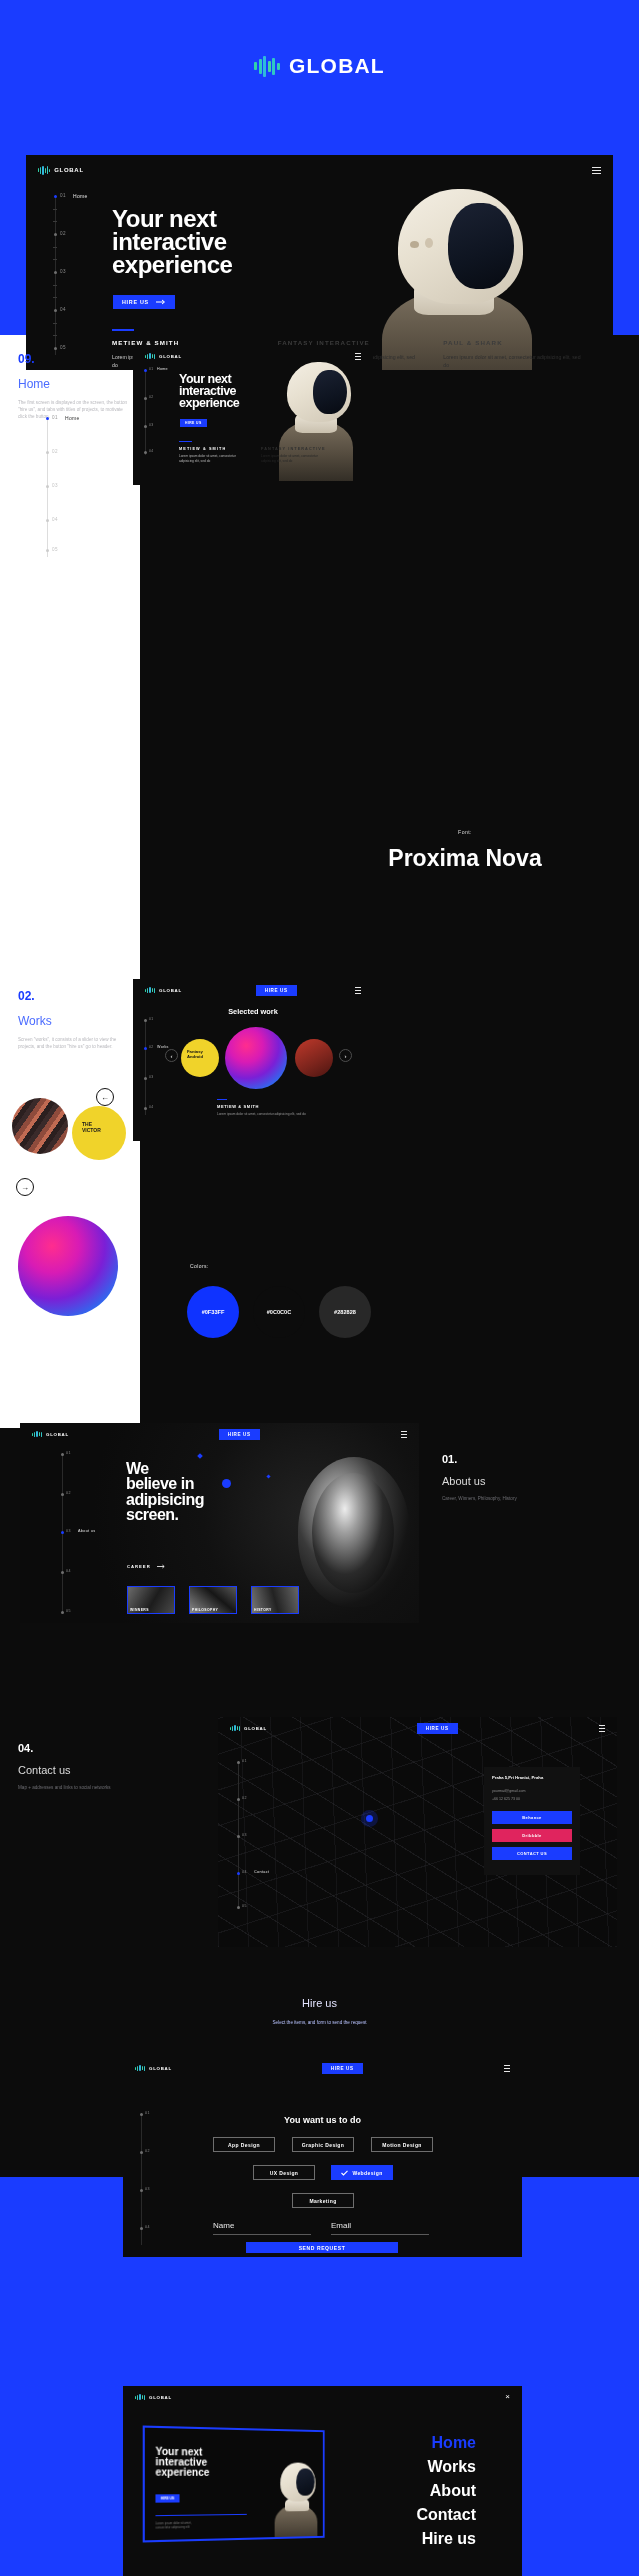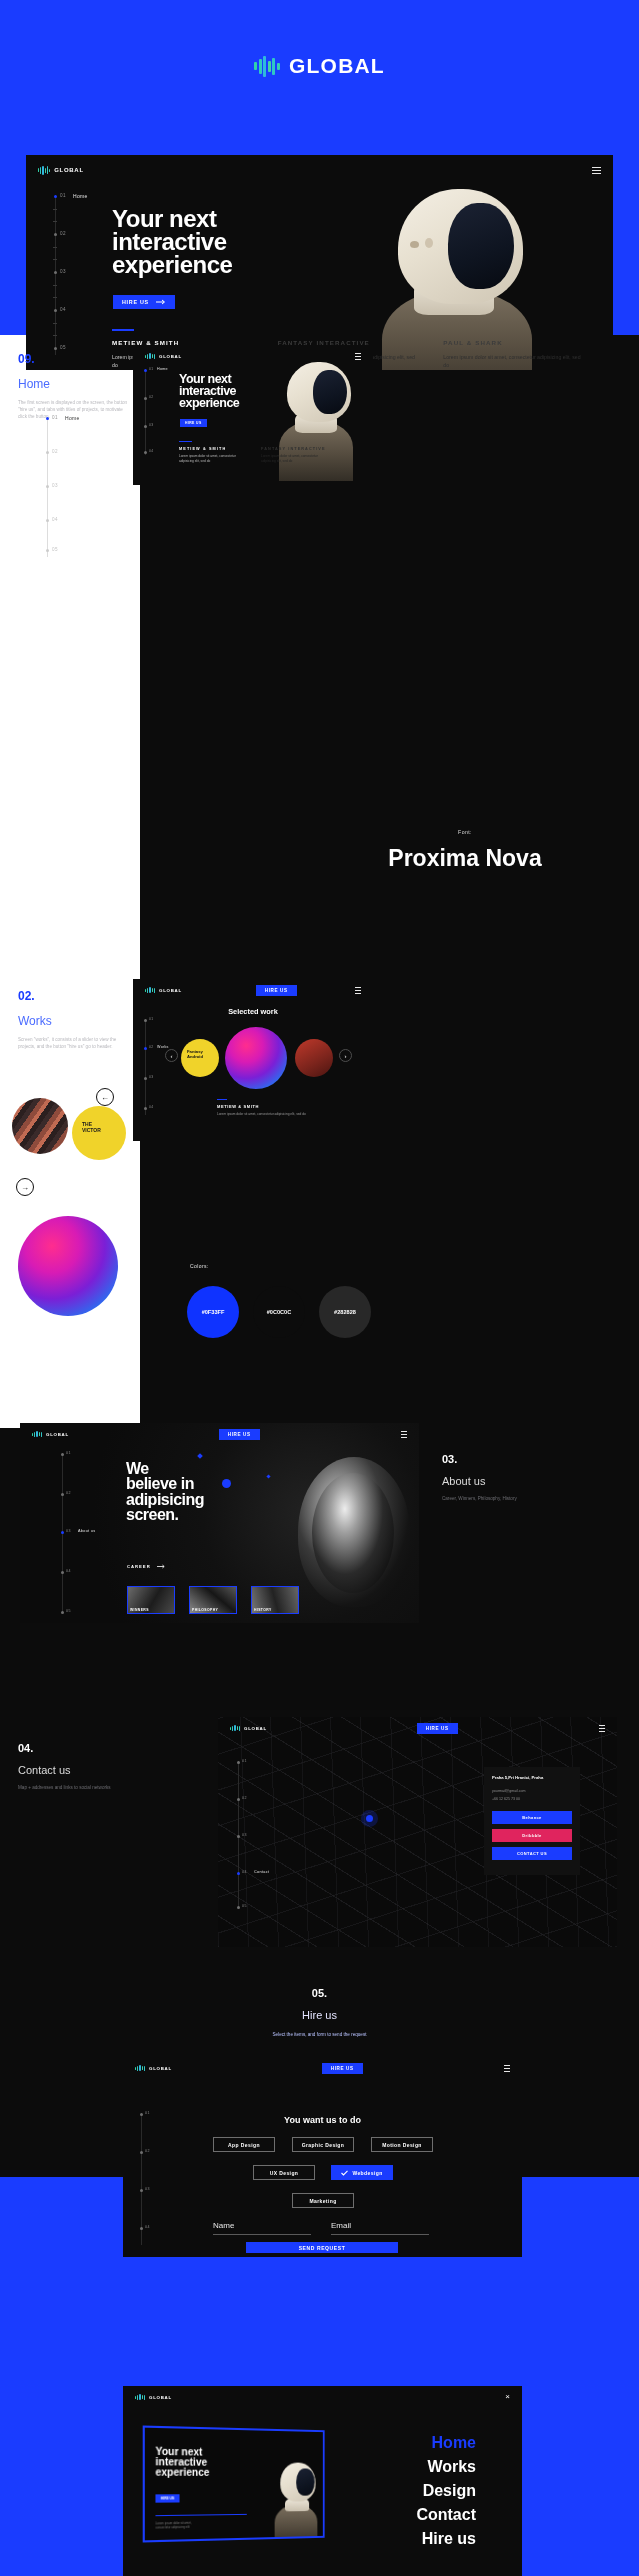--- a/index.html
+++ b/index.html
@@ -463,21 +463,21 @@
       <div class="img" style="background:linear-gradient(40deg,#8c8c8c,#161616 60%,#575757);filter:grayscale(1)"></div>
       <span class="cap">PHILOSOPHY</span>
     </div>
     <div class="thumb" style="left:231px;top:163px;width:48px;height:28px">
       <div class="img" style="background:linear-gradient(75deg,#777,#222 50%,#666);filter:grayscale(1)"></div>
       <span class="cap">HISTORY</span>
     </div>
   </div>
 
   <div style="position:absolute;left:442px;top:1413px;width:150px">
-    <div class="sec-num-l" style="font-size:11px">03.</div>
+    <div class="sec-num-l" style="font-size:11px">01.</div>
     <div class="sec-ttl-l" style="font-size:11px;margin-top:10px">About us</div>
     <div class="sec-desc-l" style="font-size:4.6px;margin-top:9px">Career, Winners, Philosophy, History</div>
   </div>
 
   <div style="position:absolute;left:18px;top:1702px;width:140px">
     <div class="sec-num-l" style="font-size:11px">04.</div>
     <div class="sec-ttl-l" style="font-size:11px;margin-top:10px">Contact us</div>
     <div class="sec-desc-l" style="font-size:4.6px;margin-top:9px">Map + addresses and links to social networks</div>
   </div>
 
@@ -529,21 +529,20 @@
         <div style="color:#8c8c8c;font-size:3.6px;margin-top:9px">yourmail@gmail.com</div>
         <div style="color:#8c8c8c;font-size:3.6px;margin-top:4px">+66 12 625 73 00</div>
       </div>
       <div class="cbtn" style="margin:10px 8px 0 8px;background:#1a3cff;padding:4px 0">Behance</div>
       <div class="cbtn" style="margin:5px 8px 0 8px;background:#e0245e;padding:4px 0">Dribbble</div>
       <div class="cbtn" style="margin:5px 8px 0 8px;background:#1a3cff;padding:4px 0">CONTACT US</div>
     </div>
   </div>
 
   <div style="position:absolute;left:0;top:1947px;width:639px;text-align:center">
-    <div style="color:#fff;font-size:11px;font-weight:bold">05.</div>
     <div style="color:#e4e4ff;font-size:11px;margin-top:10px">Hire us</div>
     <div style="color:#b9c3ff;font-size:4.6px;margin-top:11px">Select the items, and form to send the request</div>
   </div>
 
   <div class="card" style="left:123px;top:2017px;width:399px;height:200px">
     <div class="card-nav">
       <span class="mini-logo">
         <span class="wave" style="height:6px">
           <i style="height:3px;background:#2fd4a8"></i>
             <i style="height:5px;background:#30c9c0"></i>
@@ -637,20 +636,20 @@
         <div class="suit" style="left:3px;top:46px;width:46px;height:40px"></div>
         <div class="neck" style="left:14px;top:38px;width:26px;height:14px"></div>
         <div class="helmet" style="left:9px;top:2px;width:38px;height:40px"></div>
         <div class="visor" style="left:26px;top:8px;width:20px;height:28px"></div>
       </div>
     </div>
 
     <div style="position:absolute;right:46px;top:48px;width:170px">
       <div class="menu-item act" style="font-size:16px">Home</div>
       <div class="menu-item" style="font-size:16px;margin-top:6px">Works</div>
-      <div class="menu-item" style="font-size:16px;margin-top:6px">Design</div>
+      <div class="menu-item" style="font-size:16px;margin-top:6px">About</div>
       <div class="menu-item" style="font-size:16px;margin-top:6px">Contact</div>
       <div class="menu-item" style="font-size:16px;margin-top:6px">Hire us</div>
     </div>
   </div>
 
 </div>
 
 
 </body></html>

